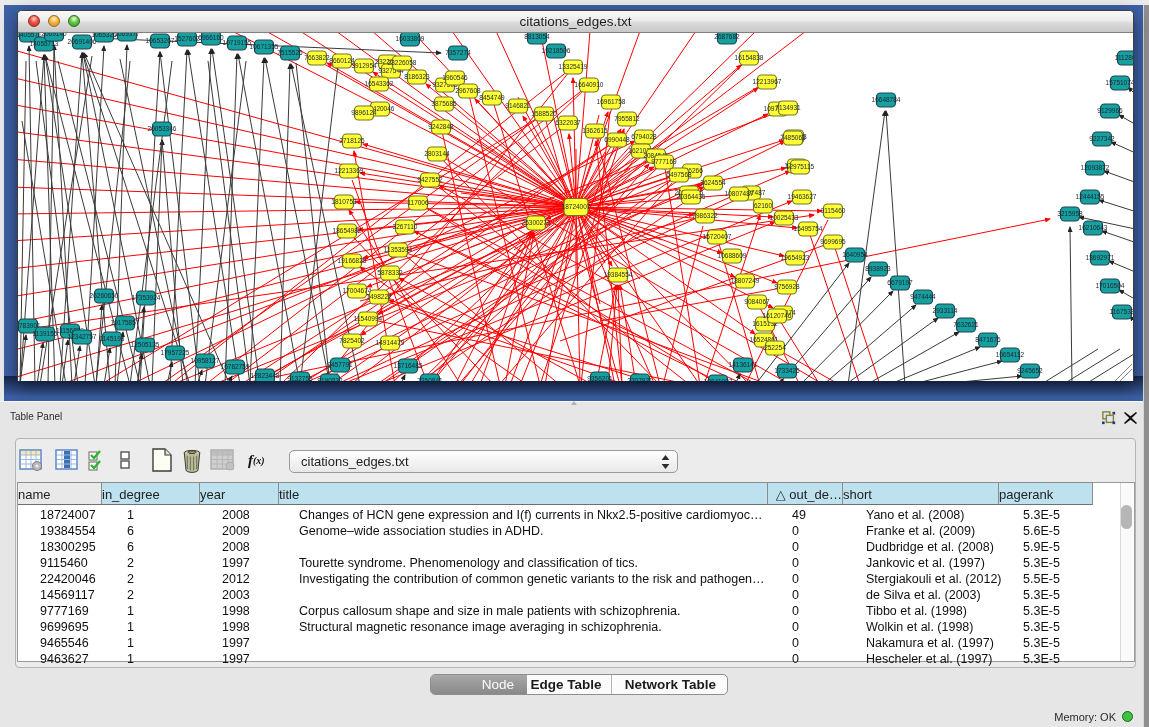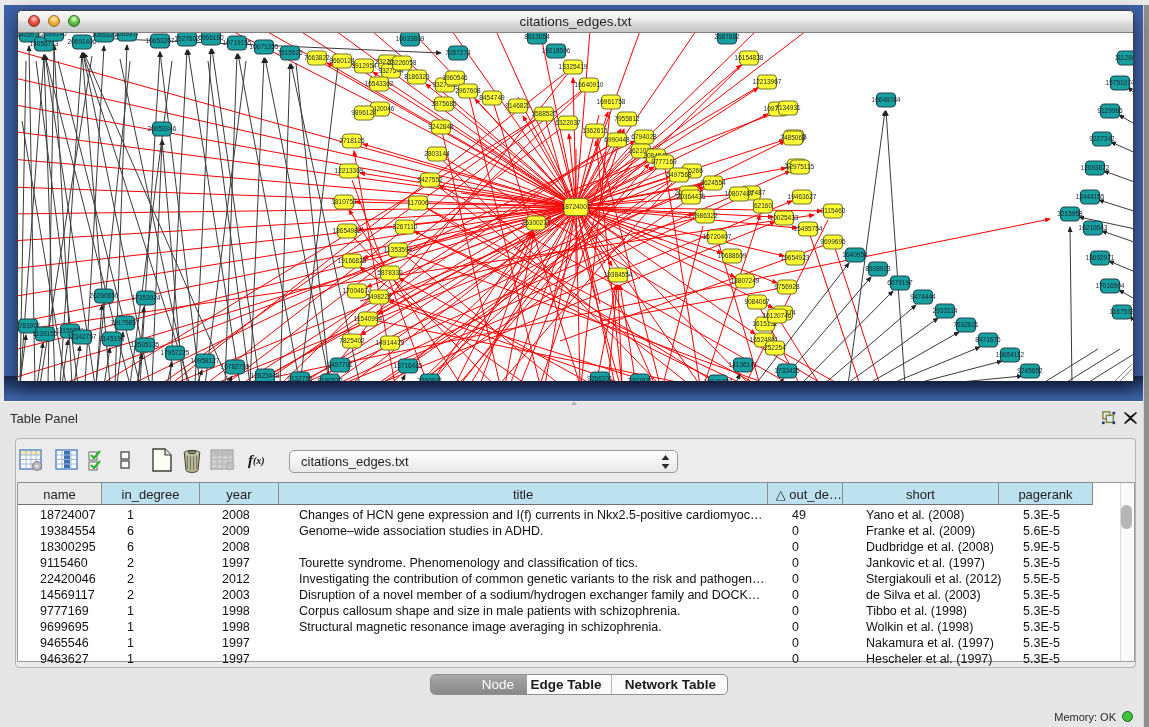--- a/index.html
+++ b/index.html
@@ -26,40 +26,40 @@
 #graph { position:absolute; left:0; top:22px; width:1115px; height:348px;
   background:#fff; }
 svg .r { stroke:#ff0000; stroke-width:1; }
 svg .k { stroke:#3a3a3a; stroke-width:1; }
 svg .nt { fill:#16a0a0; stroke:#20454e; stroke-width:1.2; }
 svg .ny { fill:#ffff33; stroke:#737325; stroke-width:1.2; }
 svg .nl { font-size:6.5px; fill:#1c2430; text-anchor:middle;
   font-family:"Liberation Sans",sans-serif; }
 #panelhead { position:absolute; left:0; top:401px; width:1143px; height:29px;
   background:#e6e6e6; border-top:1px solid #f7f7f7; }
-#panelhead .cap { position:absolute; left:10px; top:9px; font-size:13px; color:#2c2c2c; }
+#panelhead .cap { position:absolute; left:10px; top:9px; font-size:10px; color:#2c2c2c; }
 #caret { position:absolute; left:571px; top:401px; width:0; height:0;
   border-left:3px solid transparent; border-right:3px solid transparent;
   border-bottom:4px solid #b0b0b6; }
 #floatico { position:absolute; left:1102px; top:411px; width:14px; height:14px; }
 #closex { position:absolute; left:1124px; top:412px; }
 #panelbody { position:absolute; left:0; top:430px; width:1143px; height:297px;
   background:#e6e6e6; }
 #toolpanel { position:absolute; left:15px; top:438px; width:1121px; height:230px;
   background:#ececec; border:1px solid #b4b4b4; border-radius:4px; }
 #dropdown { position:absolute; left:289px; top:450px; width:389px; height:23px;
   background:linear-gradient(#ffffff,#e8e8e8); border:1px solid #9a9a9a;
   border-radius:5px; font-size:13px; color:#1e1e1e; line-height:21px;
   padding-left:11px; }
 #table { position:absolute; left:17px; top:482px; width:1118px; height:180px;
   background:#ffffff; border:1px solid #9a9a9a; }
 .hcell { position:absolute; top:482px; height:23px; background:#bde1ef;
   border-right:1px solid #8c8c8c; border-top:1px solid #8c8c8c;
   border-bottom:1px solid #6f6f6f;
-  font-size:13px; color:#222; text-align:center; line-height:23px; }
+  font-size:13px; color:#222; line-height:23px; }
 .row { position:absolute; left:17px; width:1110px; height:16px; font-size:12.5px;
   color:#101010; }
 .row span { position:absolute; top:0; white-space:nowrap; }
 #vscroll { position:absolute; left:1120px; top:483px; width:13px; height:178px;
   background:#fafafa; border-left:1px solid #d9d9d9; }
 #vthumb { position:absolute; left:1121px; top:505px; width:11px; height:24px;
   background:#b6b6b6; border-radius:6px; }
 #tabs { position:absolute; left:430px; top:674px; width:298px; height:21px;
   border:1px solid #8f8f8f; border-radius:5px; background:#fbfbfb;
   overflow:hidden; }
@@ -781,21 +781,20 @@
 <span style="left:205px">2012</span>
     <span style="left:282px">Investigating the contribution of common genetic variants to the risk and pathogen…</span>
 <span style="left:775px">0</span>
     <span style="left:849px">Stergiakouli et al. (2012)</span>
 <span style="left:1006px">5.5E-5</span>
   </div>
 <div class="row" style="top:588px">
 <span style="left:23px">14569117</span>
     <span style="left:110px">2</span>
 <span style="left:205px">2003</span>
-    <span style="left:282px">Disruption of a novel member of a sodium/hydrogen exchanger family and DOCK…</span>
 <span style="left:775px">0</span>
     <span style="left:849px">de Silva et al. (2003)</span>
 <span style="left:1006px">5.3E-5</span>
   </div>
 <div class="row" style="top:604px">
 <span style="left:23px">9777169</span>
     <span style="left:110px">1</span>
 <span style="left:205px">1998</span>
     <span style="left:282px">Corpus callosum shape and size in male patients with schizophrenia.</span>
 <span style="left:775px">0</span>

